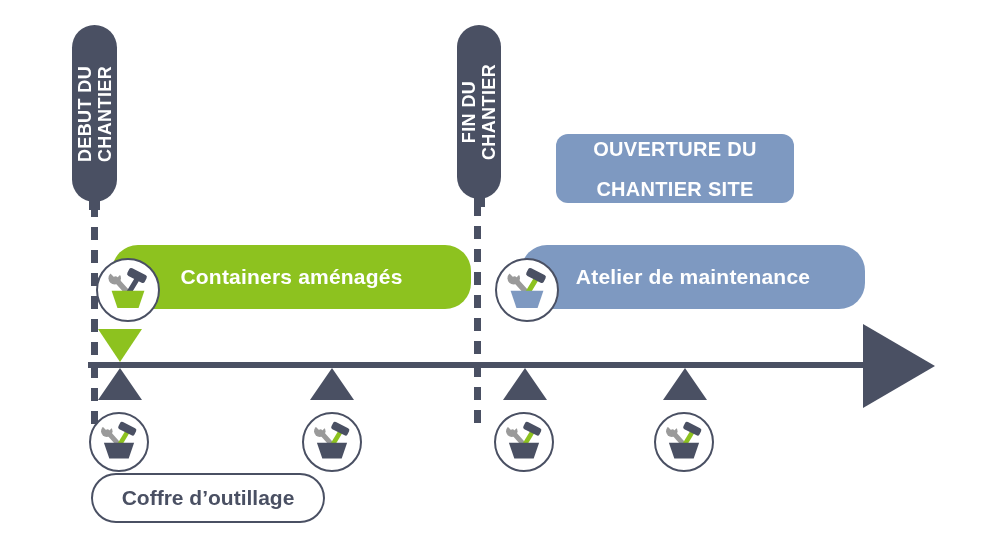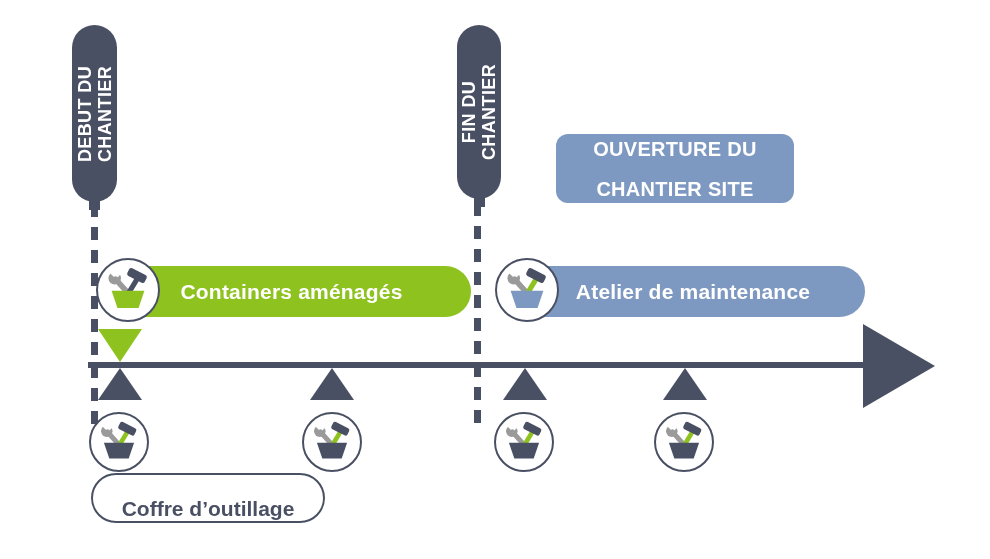--- a/index.html
+++ b/index.html
@@ -38,21 +38,21 @@
   
   #opening-badge{
     position:absolute;left:556px;top:134px;width:238px;height:69px;
     background:var(--blue);border-radius:12px;
     display:flex;flex-direction:column;align-items:center;justify-content:center;
     color:#fff;font-weight:bold;font-size:20px;line-height:1.2;letter-spacing:.3px;gap:16px;
   }
 
   
   .phase-pill{
-    position:absolute;top:266px;height:51px;border-radius:26px;
+    position:absolute;top:245px;height:64px;border-radius:26px;
     display:flex;align-items:center;justify-content:center;
     color:#fff;font-weight:bold;font-size:21px;letter-spacing:.2px;
   }
   #phase-green{left:112px;width:359px;background:var(--green);}
   #phase-blue{left:521px;width:344px;background:var(--blue);}
   #phase-blue .phase-label{}
 
   
   .icon-circle{
     position:absolute;background:#fff;border-radius:50%;
@@ -95,21 +95,21 @@
   #tri-green{
     position:absolute;left:98px;top:329px;width:0;height:0;
     border-left:22px solid transparent;border-right:22px solid transparent;
     border-top:33px solid var(--green);
   }
 
   
   #legend-box{
     position:absolute;left:91px;top:473px;width:234px;height:50px;
     background:#fff;border:2.5px solid var(--dark);border-radius:26px;
-    display:flex;align-items:flex-end;justify-content:center;
+    display:flex;align-items:center;justify-content:center;
     color:var(--dark);font-weight:bold;font-size:21px;
   }
 </style>
 </head>
 <body>
 
 <div id="stage">
 
   <div id="pill-start" class="pill-v">
     <div class="rot-label">

